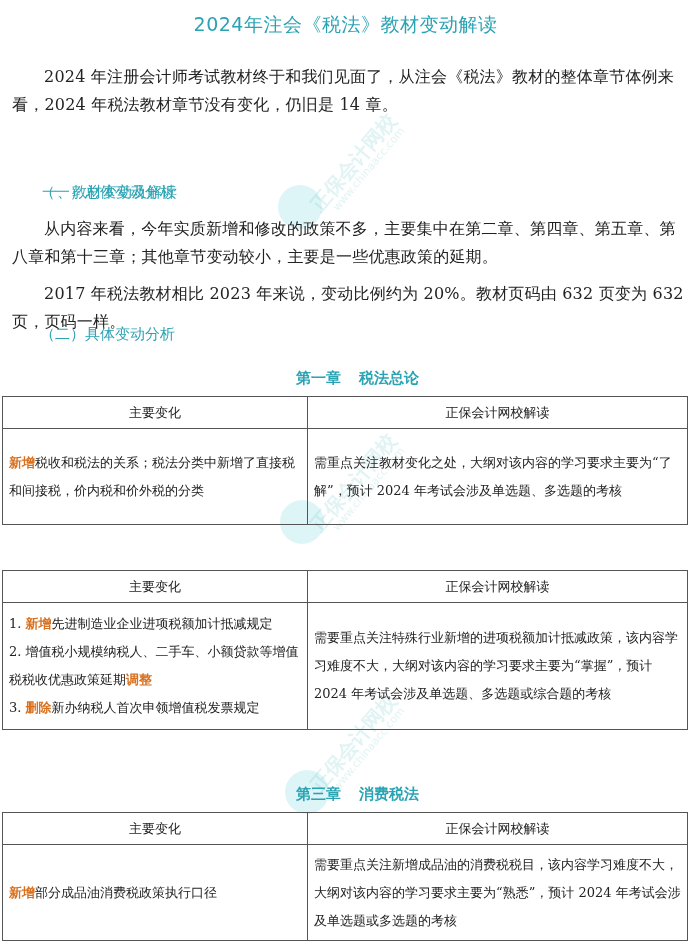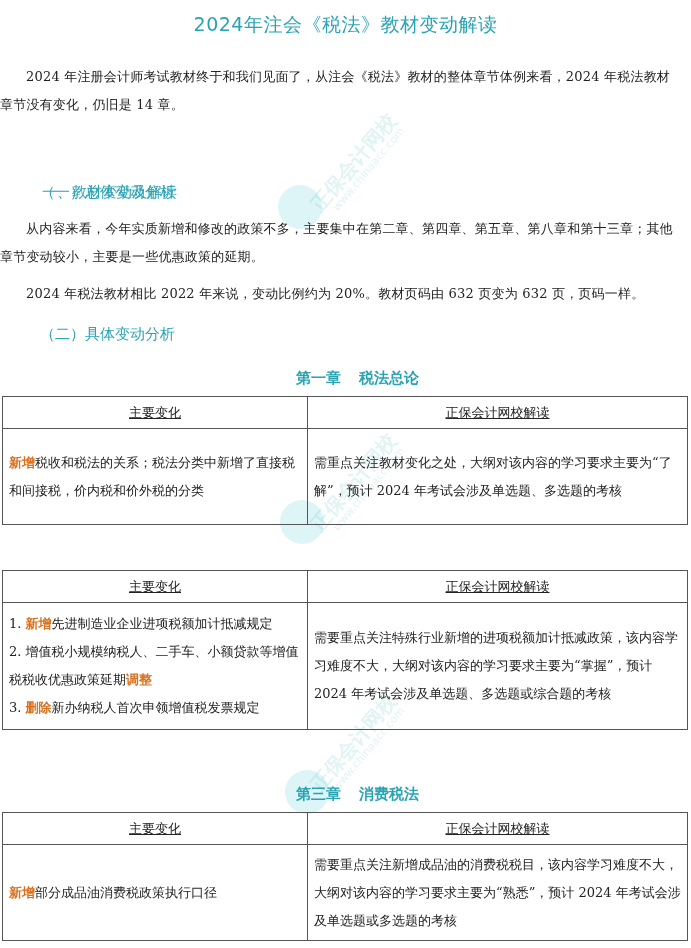--- a/index.html
+++ b/index.html
@@ -8,22 +8,22 @@
     font-family: "DejaVu Serif", "Liberation Serif", serif;
     color: #222222;
   }
   .page { position: absolute; left: 0; top: 0; width: 691px; height: 948px; }
   .title {
     position: absolute; left: 0; top: 12px; width: 691px; text-align: center;
     font-family: "DejaVu Sans", "Liberation Sans", sans-serif;
     font-size: 19px; color: #2aa3b3; letter-spacing: 0.5px;
   }
   .para {
-    position: absolute; left: 0; width: 676px;
-    font-size: 13px; line-height: 28px; text-indent: 2em; letter-spacing: 0.2px;
+    position: absolute; left: 12px; width: 676px;
+    font-size: 16px; line-height: 28px; text-indent: 2em; letter-spacing: 0.2px;
   }
   .h1 {
     position: absolute; left: 42px;
     font-family: Liberation Mono, monospace;
     font-size: 15px; color: #2aa3b3; margin-top: 40px;
   }
   .h2 {
     position: absolute; left: 40px;
     font-family: "DejaVu Sans", "Liberation Sans", sans-serif;
     font-size: 15px; color: #2aa3b3;
@@ -35,21 +35,21 @@
   }
   .chap .gap { display: inline-block; width: 18px; }
   table.ct {
     position: absolute; left: 2px; width: 686px;
     border-collapse: collapse; font-size: 13px;
   }
   table.ct td, table.ct th {
     border: 1.5px solid #555555; padding: 0 6px; vertical-align: middle;
     font-weight: normal;
   }
-  table.ct th { height: 31px; text-align: center; text-decoration: underline; }
+  table.ct th { height: 31px; text-align: center; }
   table.ct col.c1 { width: 305px; }
   .cell-lines { line-height: 28px; }
   .hl { color: #d9701e; font-weight: bold; font-family: "DejaVu Sans", "Liberation Sans", sans-serif; }
   .watermark {
     position: absolute; pointer-events: none;
     font-family: "DejaVu Sans", "Liberation Sans", sans-serif;
     color: rgba(120, 200, 200, 0.22); transform: rotate(-50deg);
     transform-origin: left top; white-space: nowrap;
   }
   .wm-big { font-size: 20px; font-weight: bold; }
@@ -76,21 +76,21 @@
   <div class="watermark wm-big" style="left:305px; top:780px;">正保会计网校</div>
   <div class="watermark wm-small" style="left:330px; top:785px;">www.chinaacc.com</div>
 
   <div class="title">2024年注会《税法》教材变动解读</div>
 
   <div class="para" style="top:63px;">2024 年注册会计师考试教材终于和我们见面了，从注会《税法》教材的整体章节体例来看，2024 年税法教材章节没有变化，仍旧是 14 章。</div>
 
   <div class="h1" style="top:143px;">一、教材变动及解读</div>
   <div class="h2" style="top:183px;">（一）总体变动分析</div>
   <div class="para" style="top:215px;">从内容来看，今年实质新增和修改的政策不多，主要集中在第二章、第四章、第五章、第八章和第十三章；其他章节变动较小，主要是一些优惠政策的延期。</div>
-  <div class="para" style="top:280px;">2024 年税法教材相比 2022 年来说，变动比例约为 20%。教材页码由 632 页变为 632 页，页码一样。</div>
+  <div class="para" style="top:280px;">2017 年税法教材相比 2023 年来说，变动比例约为 20%。教材页码由 632 页变为 632 页，页码一样。</div>
   <div class="h2" style="top:325px;">（二）具体变动分析</div>
 
   <div class="chap" style="top:369px;">
     <span>第一章</span><span class="gap"></span><span>税法总论</span>
   </div>
   <table class="ct" style="top:396px;">
     <colgroup>
         <col class="c1">
         <col>
       </colgroup>

